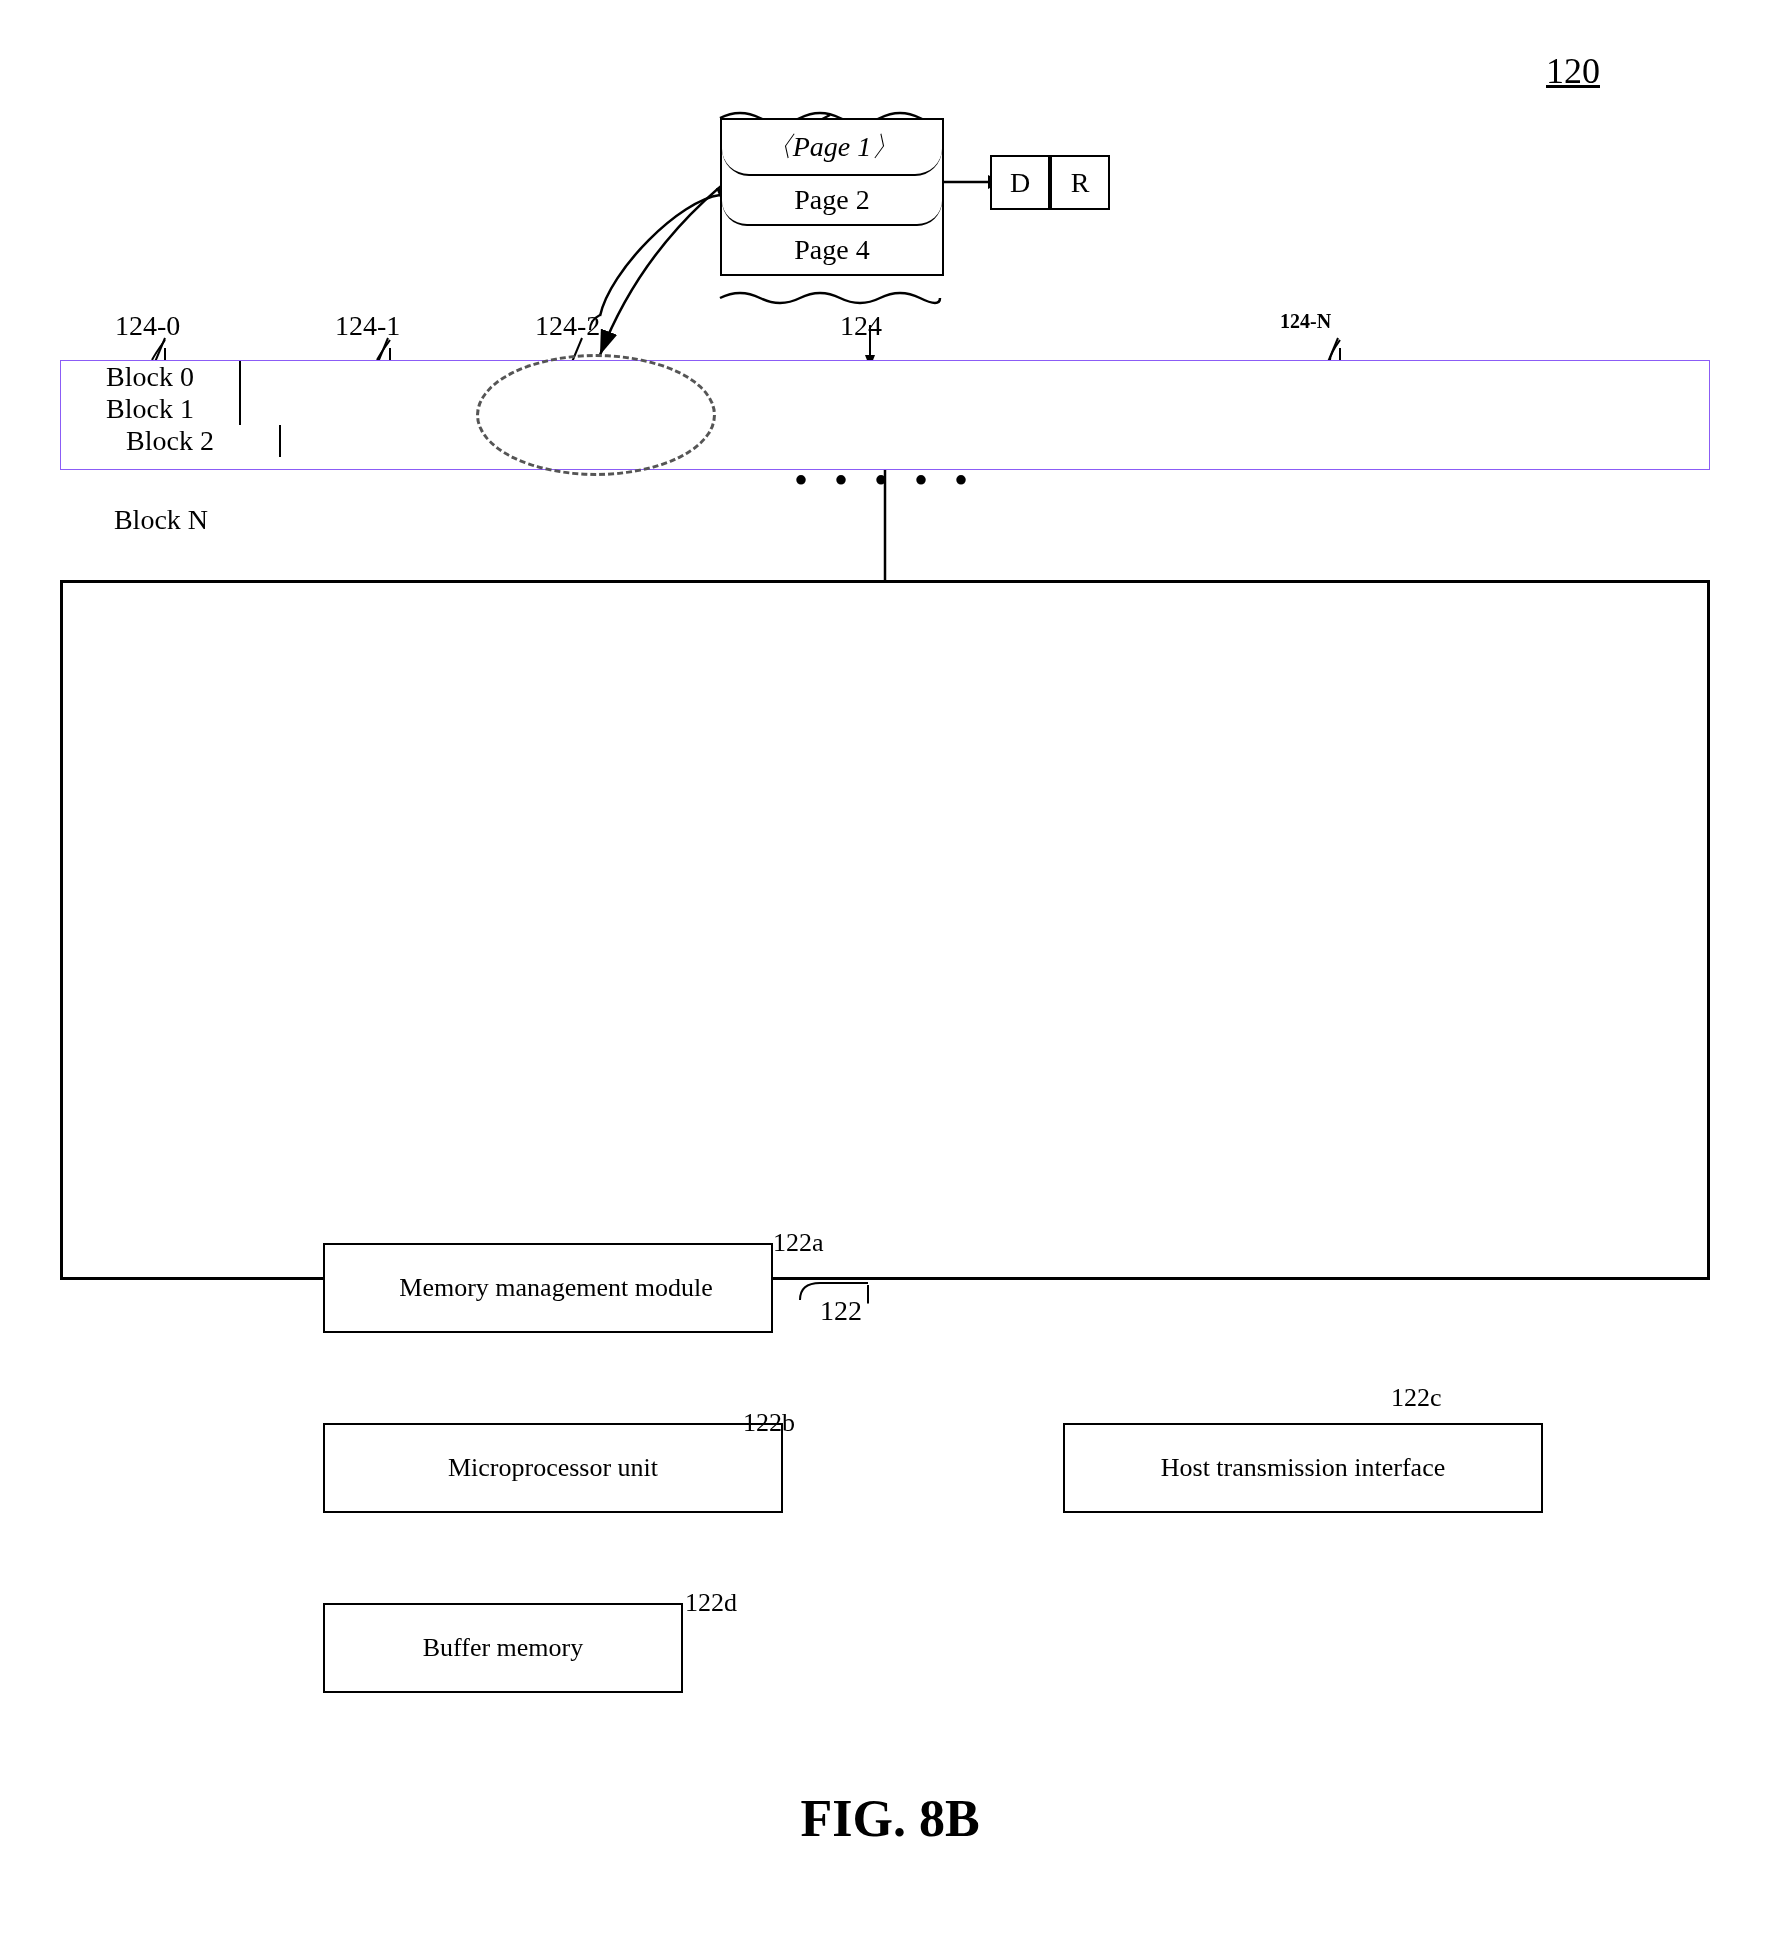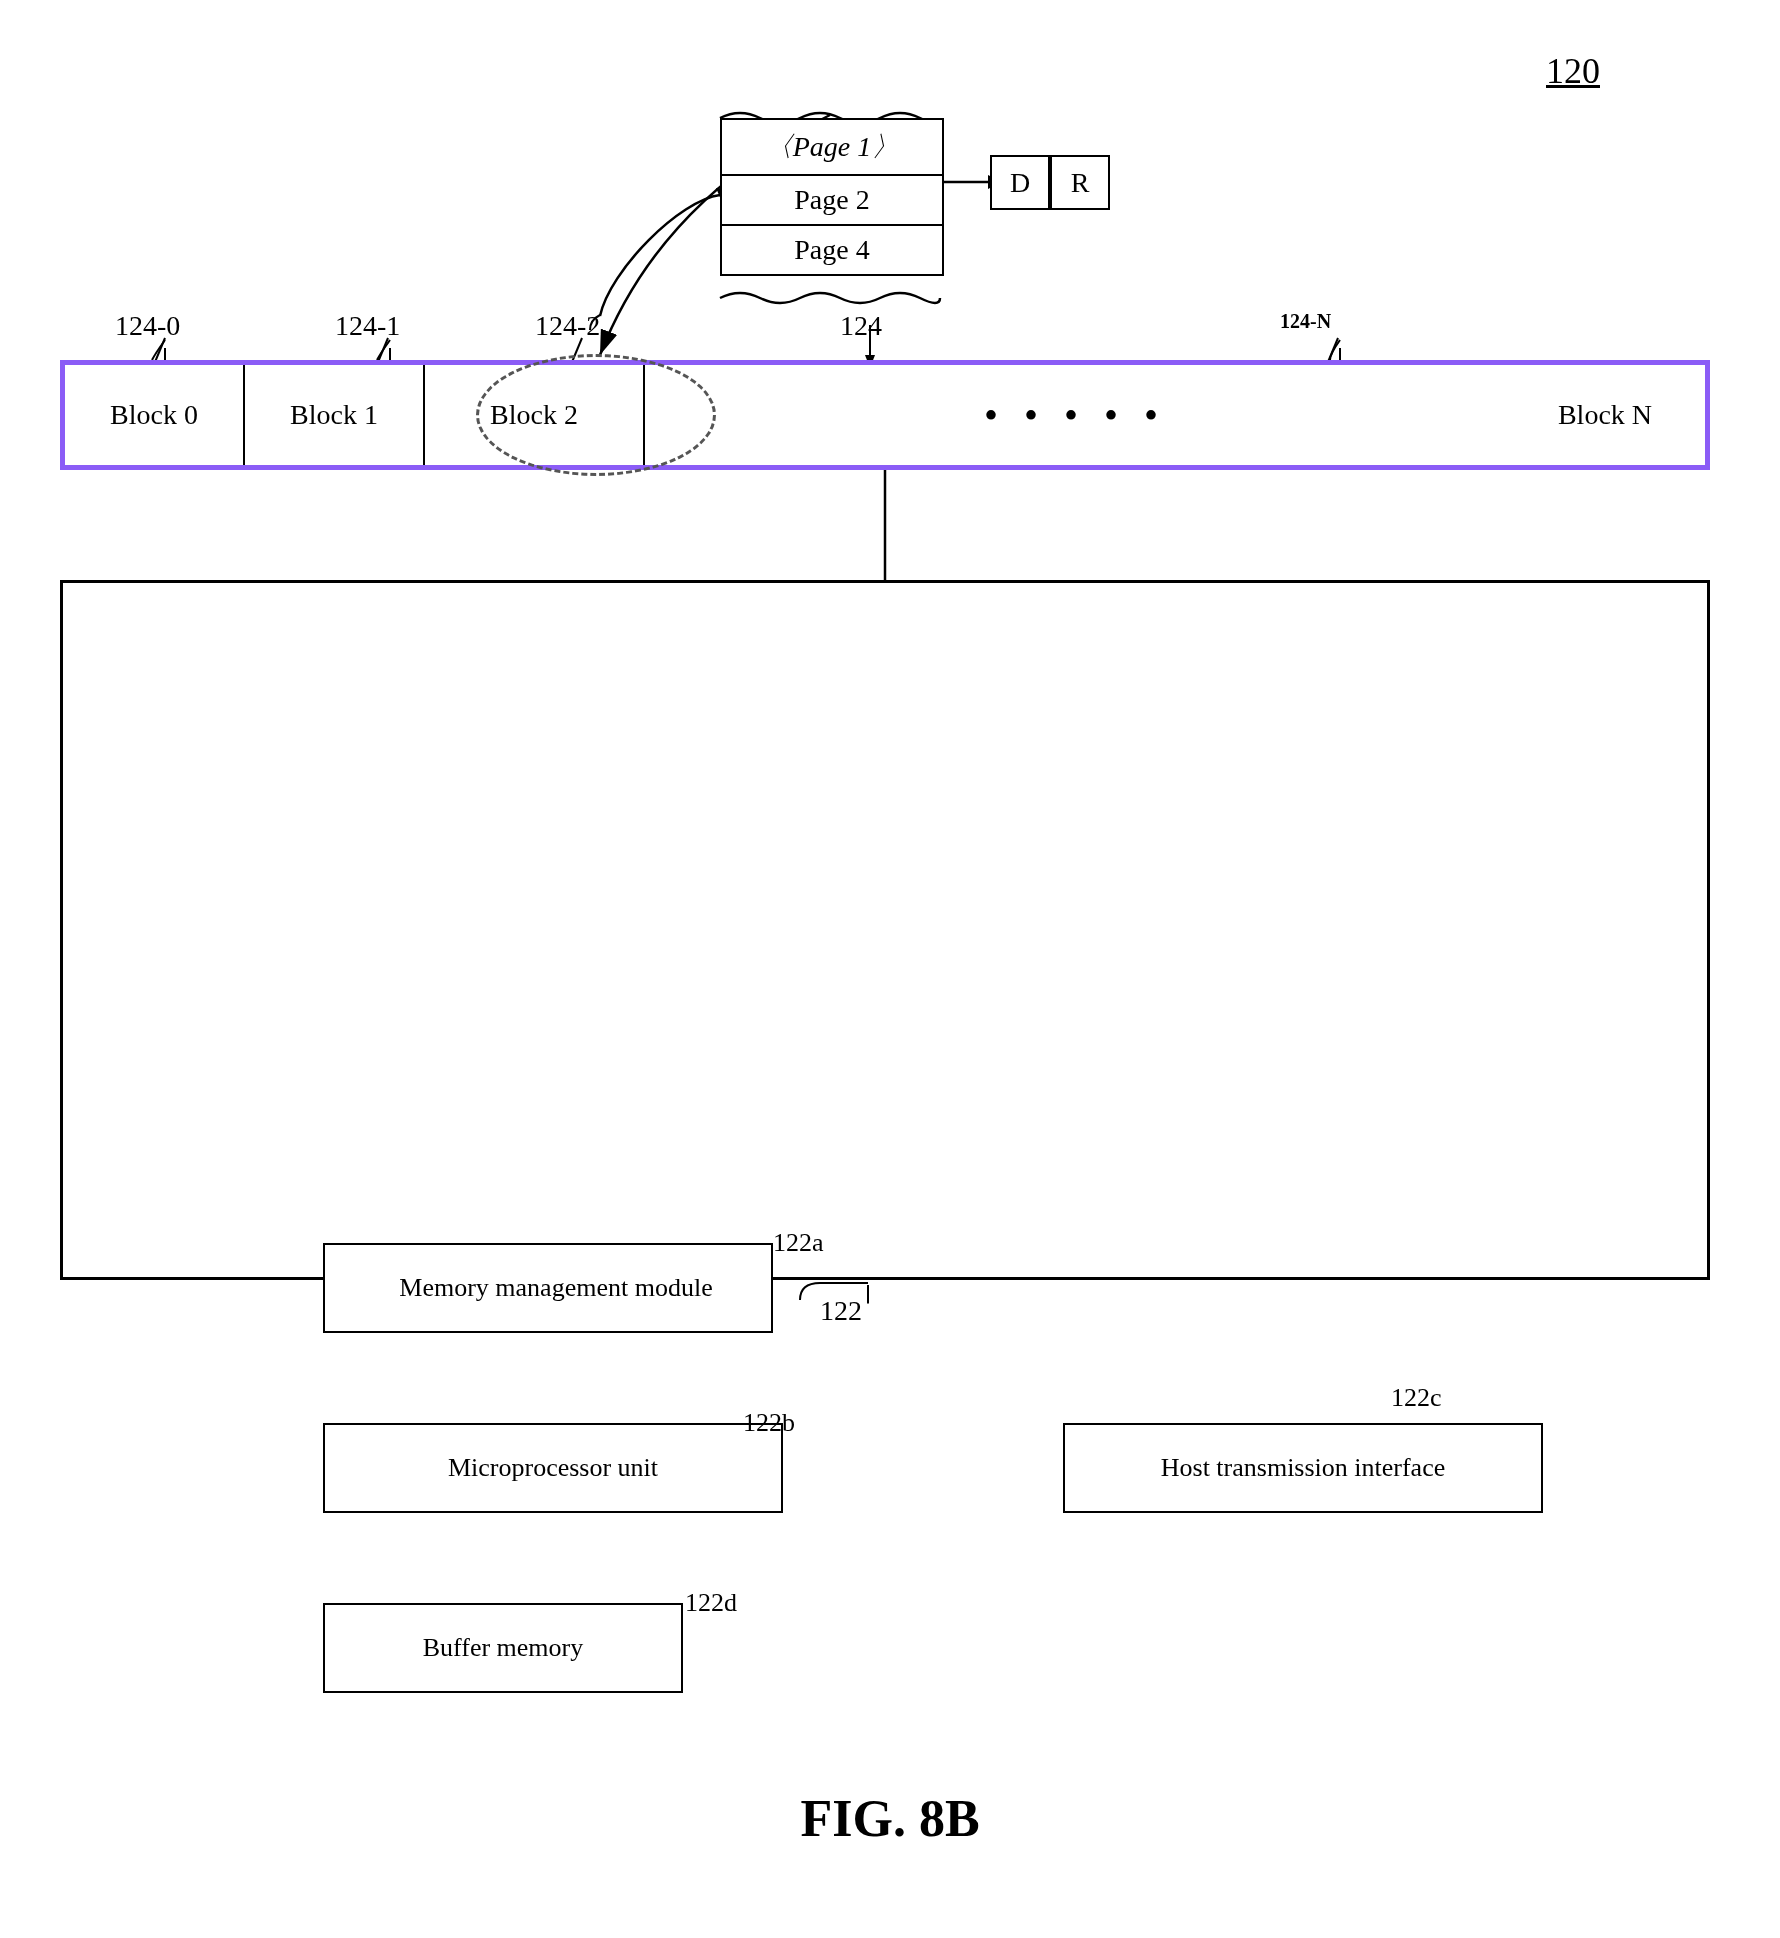--- a/index.html
+++ b/index.html
@@ -32,20 +32,21 @@
     .page-table-body {
       border: 2.5px solid #000;
       background: #fff;
     }
 
     .page-row {
       border-bottom: 2px solid #000;
       padding: 8px 16px;
       font-size: 28px;
       text-align: center;
+      border-radius: 27px;
     }
     .page-row:last-child {
       border-bottom: none;
     }
     .page-row-selected {
       background: #fff;
       font-style: italic;
     }
 
     
@@ -81,24 +82,25 @@
     .label-124-2 { position: absolute; top: 310px; left: 535px; font-size: 28px; }
     .label-124-n { position: absolute; top: 310px; left: 1280px; font-size: 20px; font-weight: bold; }
 
     
     .block-row {
       position: absolute;
       top: 360px;
       left: 60px;
       width: 1650px;
       height: 110px;
-      border: 5px solid #8b5cf6;
+      border: 1px solid #8b5cf6;
       background: #fff;
       display: flex;
       align-items: stretch;
+      flex-direction: column;
     }
 
     .block-cell {
       border-right: 2.5px solid #000;
       display: flex;
       align-items: center;
       justify-content: center;
       font-size: 28px;
       padding: 0 20px;
     }

